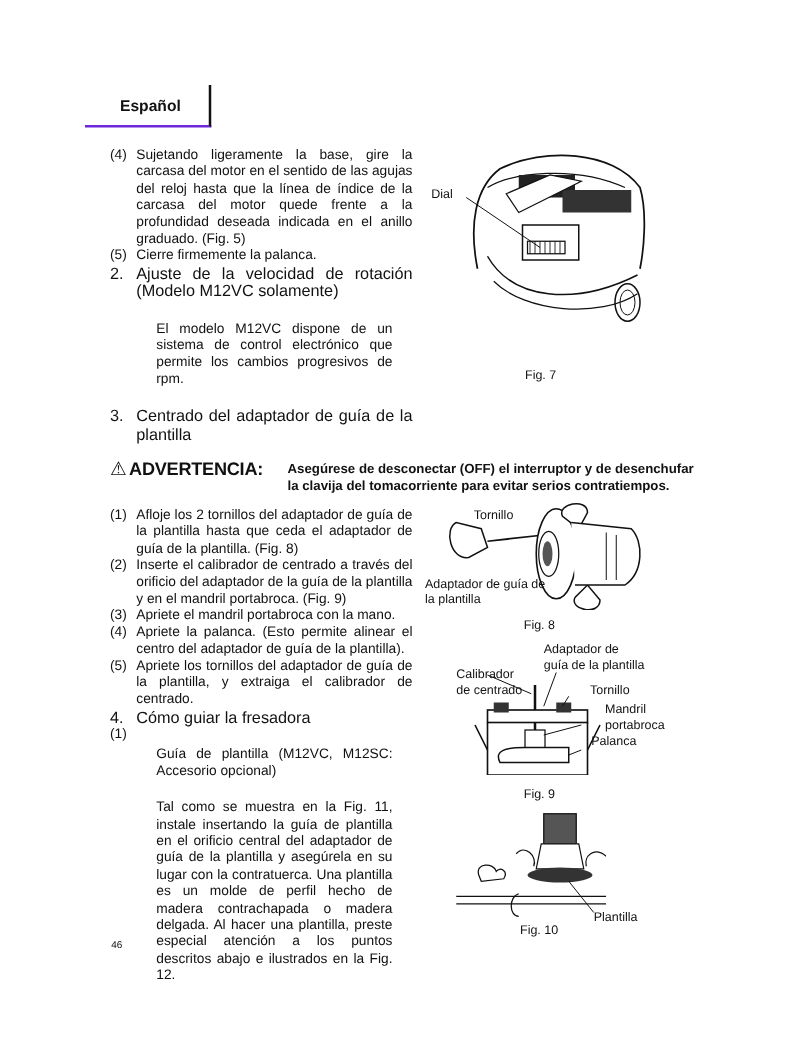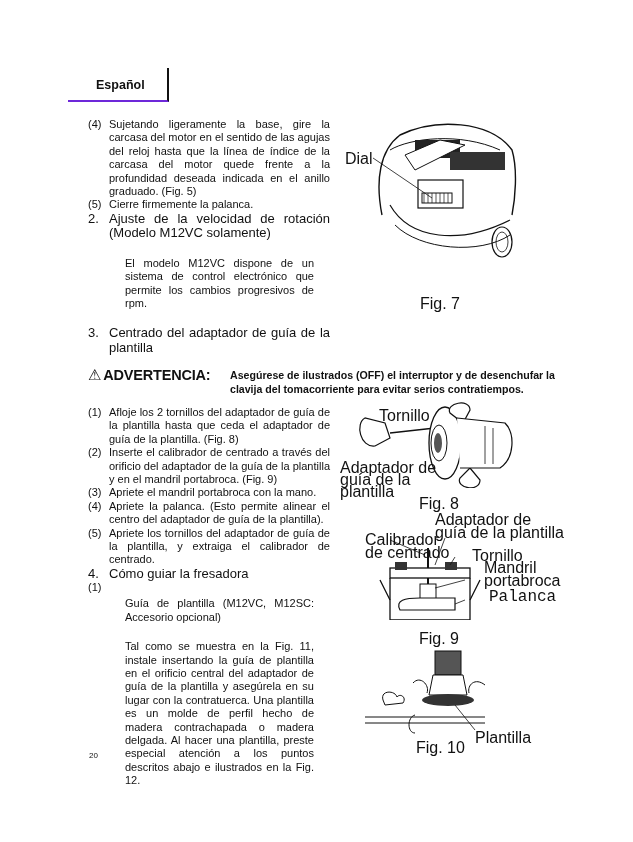--- a/index.html
+++ b/index.html
@@ -13,21 +13,21 @@
     .num { width: 21px; flex: none; }
     .hd .num { width: 21px; }
     .txt { flex: 1; }
     .hd { font-size: 13px; line-height: 14.5px; }
     .p { margin: 16px; }
     .warn { position: absolute; left: 88px; top: 366px; width: 470px; }
     .warn-title { position: absolute; left: 0; top: 0; font-weight: bold; font-size: 14.5px; letter-spacing: -0.2px; white-space: nowrap; }
     .warn-title .tri { font-weight: normal; font-size: 15px; margin-right: 2px; }
     .warn-body { position: absolute; left: 142px; top: 3px; width: 330px; font-weight: bold; font-size: 10.6px; line-height: 13.5px; }
     .fig { position: absolute; }
-    .cap { position: absolute; font-size: 16px; white-space: nowrap; }
+    .cap { position: absolute; font-size: 10px; white-space: nowrap; }
     .pg { position: absolute; left: 89px; top: 751px; font-size: 8px; }
     svg { position: absolute; }
   </style>
 </head>
 <body>
 
 <div class="lang-box">
   <span>Español</span>
 </div>
 
@@ -53,21 +53,21 @@
   <div class="item hd">
     <span class="num">3.</span>
     <span class="txt">Centrado del adaptador de guía de la plantilla</span>
   </div>
 </div>
 
 <div class="warn">
   <div class="warn-title">
     <span class="tri">⚠</span><span>ADVERTENCIA:</span>
   </div>
-  <div class="warn-body">Asegúrese de ilustrados (OFF) el interruptor y de desenchufar la clavija del tomacorriente para evitar serios contratiempos.</div>
+  <div class="warn-body">Asegúrese de desconectar (OFF) el interruptor y de desenchufar la clavija del tomacorriente para evitar serios contratiempos.</div>
 </div>
 
 <div class="col" style="top:406px;">
   <div class="item">
     <span class="num">(1)</span>
     <span class="txt">Afloje los 2 tornillos del adaptador de guía de la plantilla hasta que ceda el adaptador de guía de la plantilla. (Fig. 8)</span>
   </div>
   <div class="item">
     <span class="num">(2)</span>
     <span class="txt">Inserte el calibrador de centrado a través del orificio del adaptador de la guía de la plantilla y en el mandril portabroca. (Fig. 9)</span>
@@ -90,21 +90,21 @@
   </div>
   <div class="item">
     <span class="num">(1)</span>
     <span class="txt">
       <p class="p">Guía de plantilla (M12VC, M12SC: Accesorio opcional)</p>
       <p class="p">Tal como se muestra en la Fig. 11, instale insertando la guía de plantilla en el orificio central del adaptador de guía de la plantilla y asegúrela en su lugar con la contratuerca. Una plantilla es un molde de perfil hecho de madera contrachapada o madera delgada. Al hacer una plantilla, preste especial atención a los puntos descritos abajo e ilustrados en la Fig. 12.</p>
     </span>
   </div>
 </div>
 
-<div class="pg">20</div>
+<div class="pg">46</div>
 
 <div class="fig" style="left:340px; top:110px; width:200px; height:210px;">
   <svg width="200" height="160" viewBox="0 0 200 160" style="left:0;top:0;">
     <path d="M42 105 C35 70 40 40 60 25 C95 8 150 10 172 40 C178 60 175 90 172 105" fill="none" stroke="#111" stroke-width="1.4"></path>
     <path d="M50 40 C70 28 120 22 160 40" fill="none" stroke="#111" stroke-width="1"></path>
     <rect x="75" y="30" width="45" height="18" fill="#222"></rect>
     <rect x="110" y="42" width="55" height="18" fill="#333"></rect>
     <path d="M65 45 L100 30 L125 35 L75 60 Z" fill="#fff" stroke="#111" stroke-width="1"></path>
     <rect x="78" y="70" width="45" height="28" fill="#fff" stroke="#111" stroke-width="1.2"></rect>
     <rect x="82" y="83" width="30" height="10" fill="#fff" stroke="#111" stroke-width="1"></rect>
@@ -158,21 +158,21 @@
   </div>
   <div class="cap" style="left:100px; top:3px; line-height:13px;">
     <div>Adaptador de</div>
     <div>guía de la plantilla</div>
   </div>
   <div class="cap" style="left:137px; top:37px;">Tornillo</div>
   <div class="cap" style="left:149px; top:51px; line-height:13px;">
     <div>Mandril</div>
     <div>portabroca</div>
   </div>
-  <div class="cap" style="left:154px; top:78px;font-family:Liberation Mono, monospace;">Palanca</div>
+  <div class="cap" style="left:138px; top:78px;">Palanca</div>
   <div class="cap" style="left:84px; top:120px;">Fig. 9</div>
 </div>
 
 <div class="fig" style="left:335px; top:645px; width:200px; height:110px;">
   <svg width="150" height="95" viewBox="0 0 150 95" style="left:0;top:0;">
     <rect x="100" y="6" width="26" height="24" fill="#555" stroke="#111" stroke-width="1"></rect>
     <path d="M98 30 L128 30 L132 50 L94 50 Z" fill="#fff" stroke="#111" stroke-width="1"></path>
     <ellipse cx="113" cy="55" rx="26" ry="6" fill="#333"></ellipse>
     <path d="M78 38 C85 30 95 40 92 48 M150 40 C140 32 132 40 134 48" fill="none" stroke="#111" stroke-width="1"></path>
     <path d="M48 55 C45 45 60 45 62 52 C65 48 72 52 68 58 L50 60 Z" fill="#fff" stroke="#111" stroke-width="1"></path>

